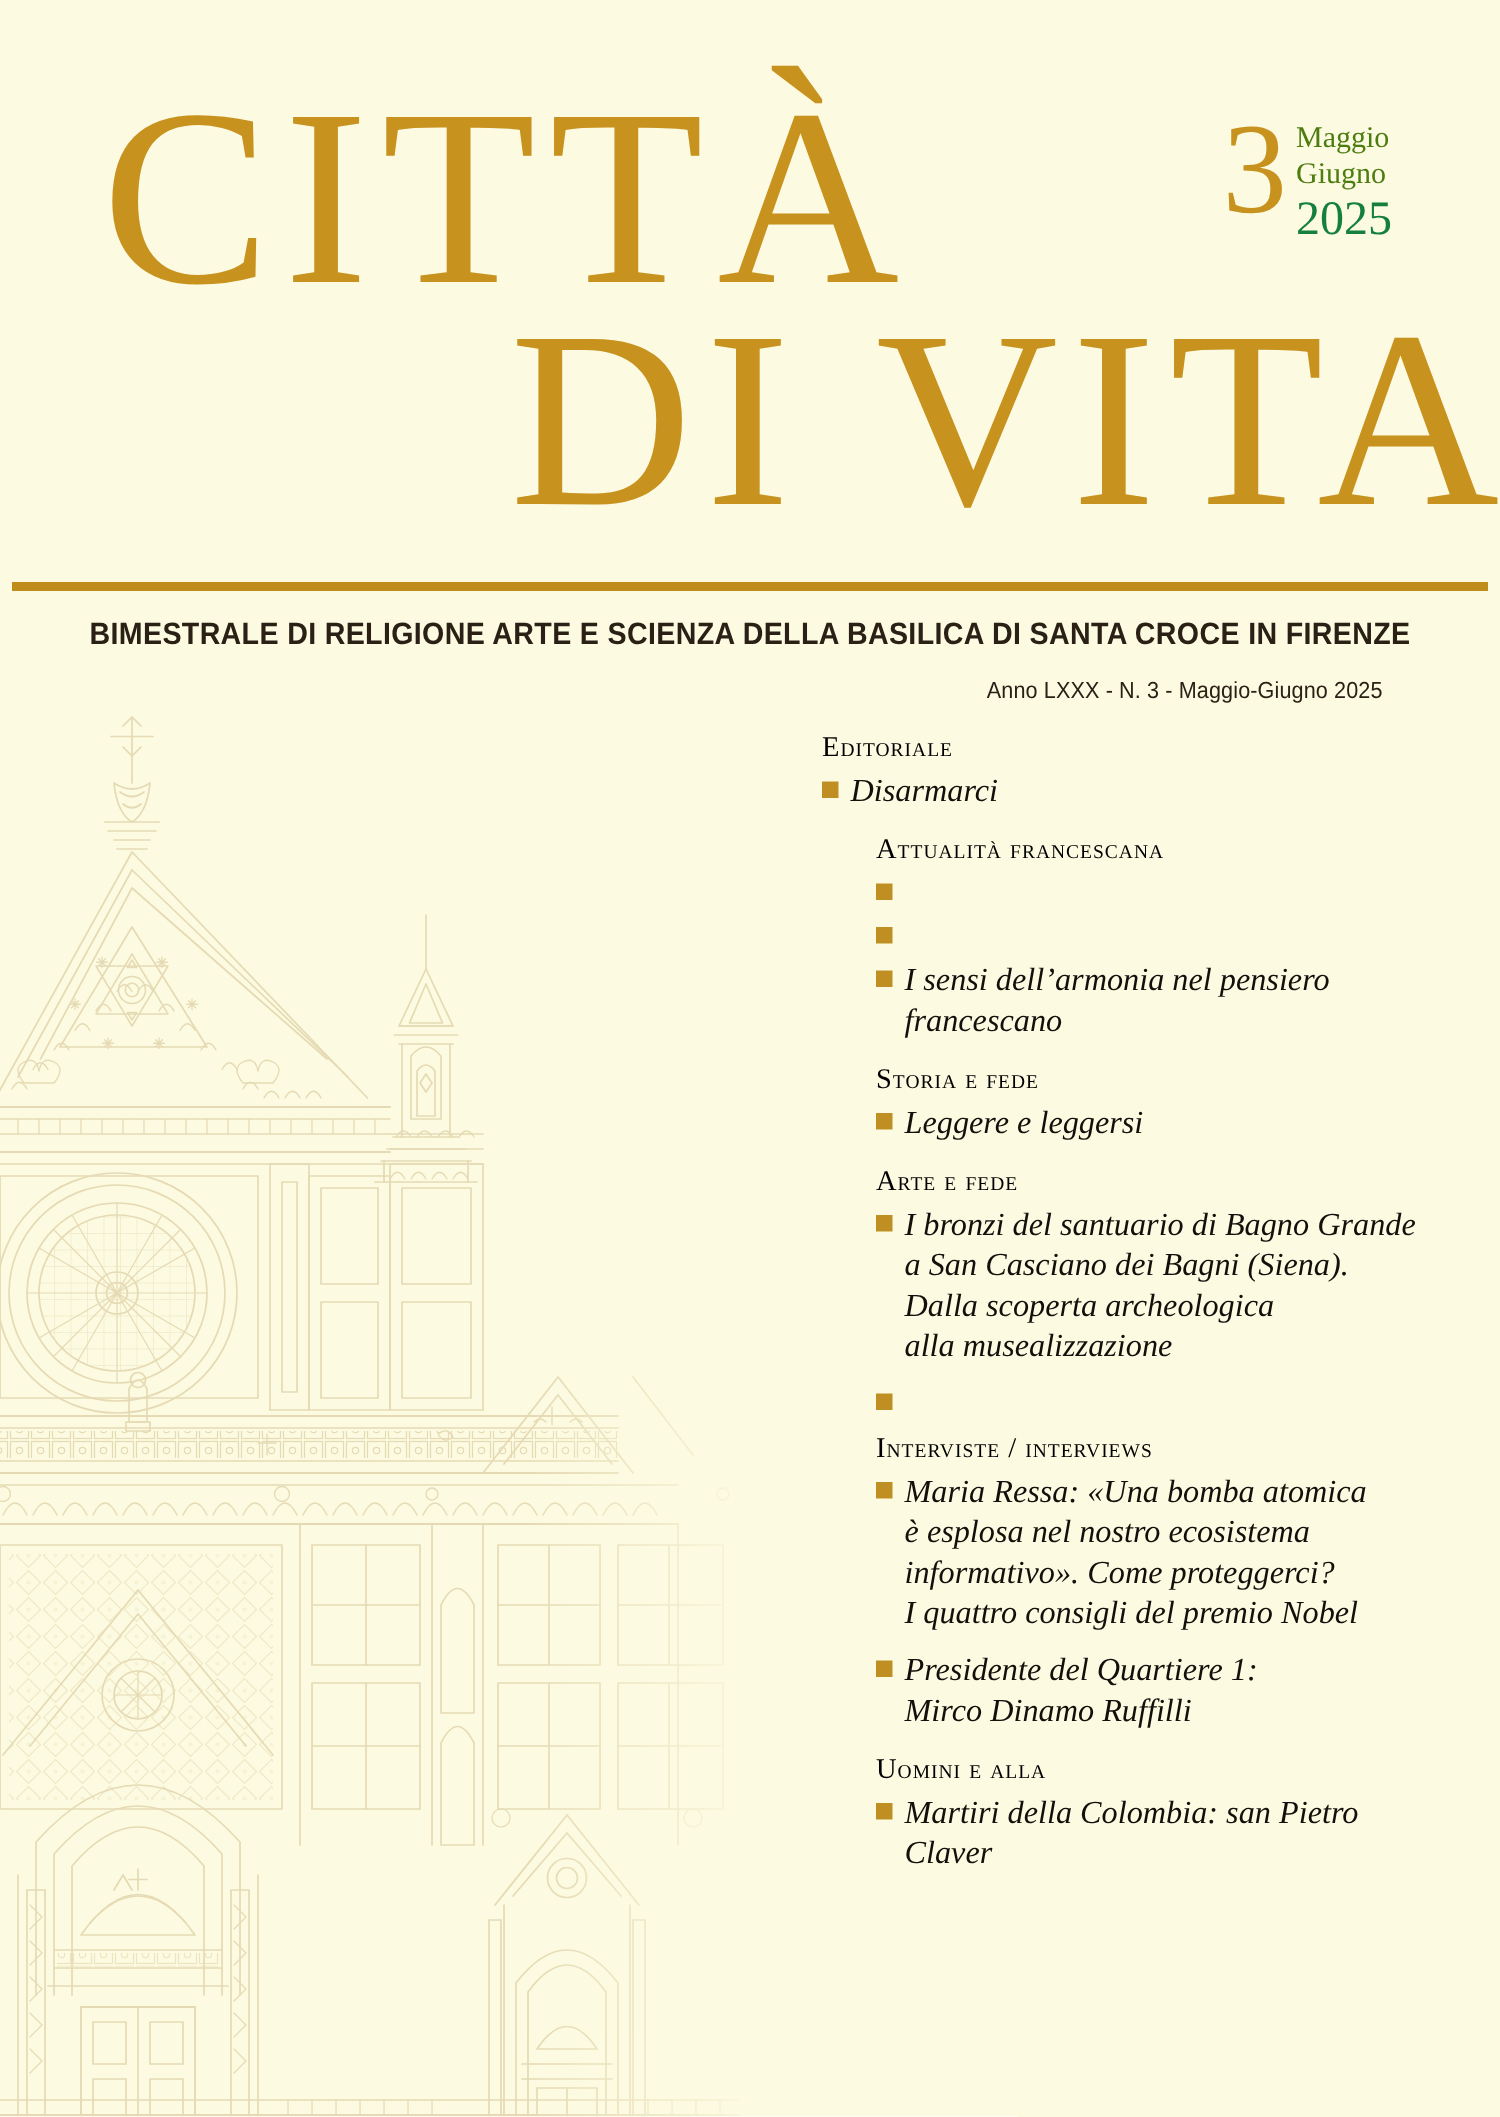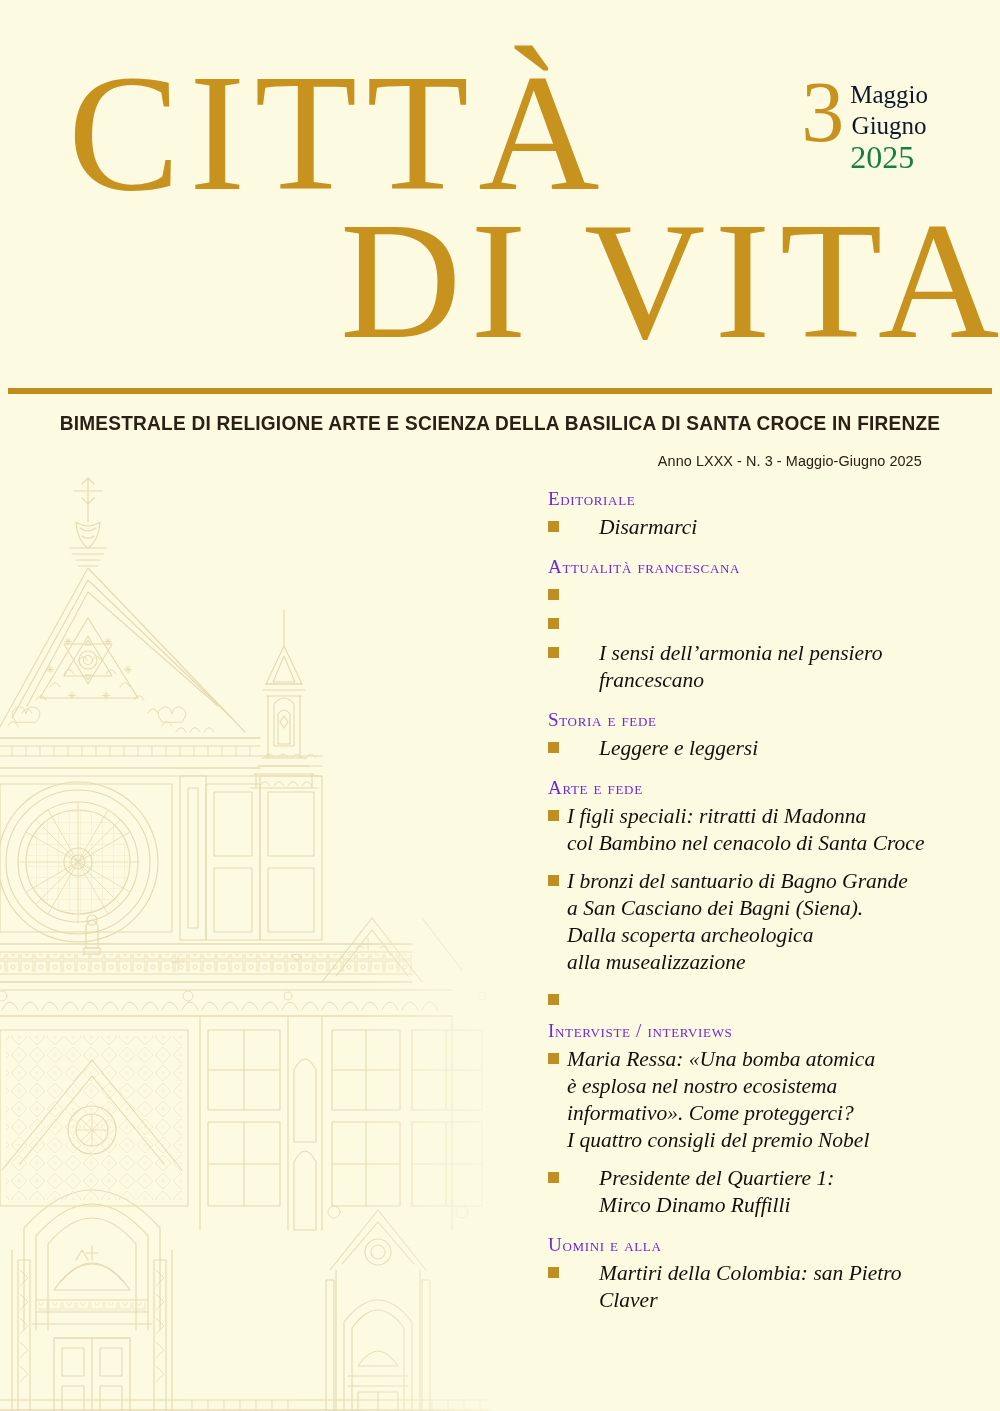--- a/index.html
+++ b/index.html
@@ -64,26 +64,25 @@
     align-items: flex-start;
     gap: 6px;
   }
   #issue-number {
     color: #c8921f;
     font-size: 86px;
     line-height: 0.95;
     font-family: "Liberation Serif", "DejaVu Serif", serif;
   }
   #issue-dates {
-    color: #0f172a;
-    font-size: 25px;
+    color: #4d7c0f;
+    font-size: 20px;
     line-height: 1.22;
     padding-top: 8px;
     font-family: "Liberation Serif", "DejaVu Serif", serif;
-    text-align: center;
   }
   #issue-year {
     color: #15803d;
     font-size: 32px;
     line-height: 1.05;
     font-family: "Liberation Serif", "DejaVu Serif", serif;
   }
 
   
   #gold-rule {
@@ -121,36 +120,36 @@
   }
 
   
   #toc {
     position: absolute;
     left: 548px;
     top: 488px;
     width: 400px;
   }
   .toc-section-head {
-    color: #6d28d9;
+    color: #000000;
     font-family: "Liberation Serif", "DejaVu Serif", serif;
     font-variant: small-caps;
     font-size: 19px;
     letter-spacing: 0.035em;
     margin: 0 0 3px 0;
     line-height: 1.2;
   }
-  .toc-section + .toc-section { margin-top: 15px; }
+  .toc-section + .toc-section { margin-top: 15px; margin-left: 36px; }
   .toc-item {
     position: relative;
     display: flex;
     align-items: flex-start;
     margin: 0 0 11px 0;
   }
-  .toc-item:last-child { margin-bottom: 0; gap: 32px; }
+  .toc-item:last-child { margin-bottom: 0; }
   .toc-bullet {
     flex: 0 0 auto;
     width: 11px;
     height: 11px;
     background: #bf8f23;
     margin-top: 7px;
     margin-right: 8px;
   }
   .toc-title {
     color: #13100c;
@@ -505,25 +504,20 @@
         <div class="toc-section-head">Storia e fede</div>
         <div class="toc-item">
           <span class="toc-bullet"></span>
           <span class="toc-title">Leggere e leggersi</span>
         </div>
       </div>
       <div class="toc-section">
         <div class="toc-section-head">Arte e fede</div>
         <div class="toc-item">
           <span class="toc-bullet"></span>
-          <span class="toc-title">I figli speciali: ritratti di Madonna
-col Bambino nel cenacolo di Santa Croce</span>
-        </div>
-        <div class="toc-item">
-          <span class="toc-bullet"></span>
           <span class="toc-title">I bronzi del santuario di Bagno Grande
 a San Casciano dei Bagni (Siena).
 Dalla scoperta archeologica
 alla musealizzazione</span>
         </div>
         <div class="toc-item">
           <span class="toc-bullet"></span>
         </div>
       </div>
       <div class="toc-section">

